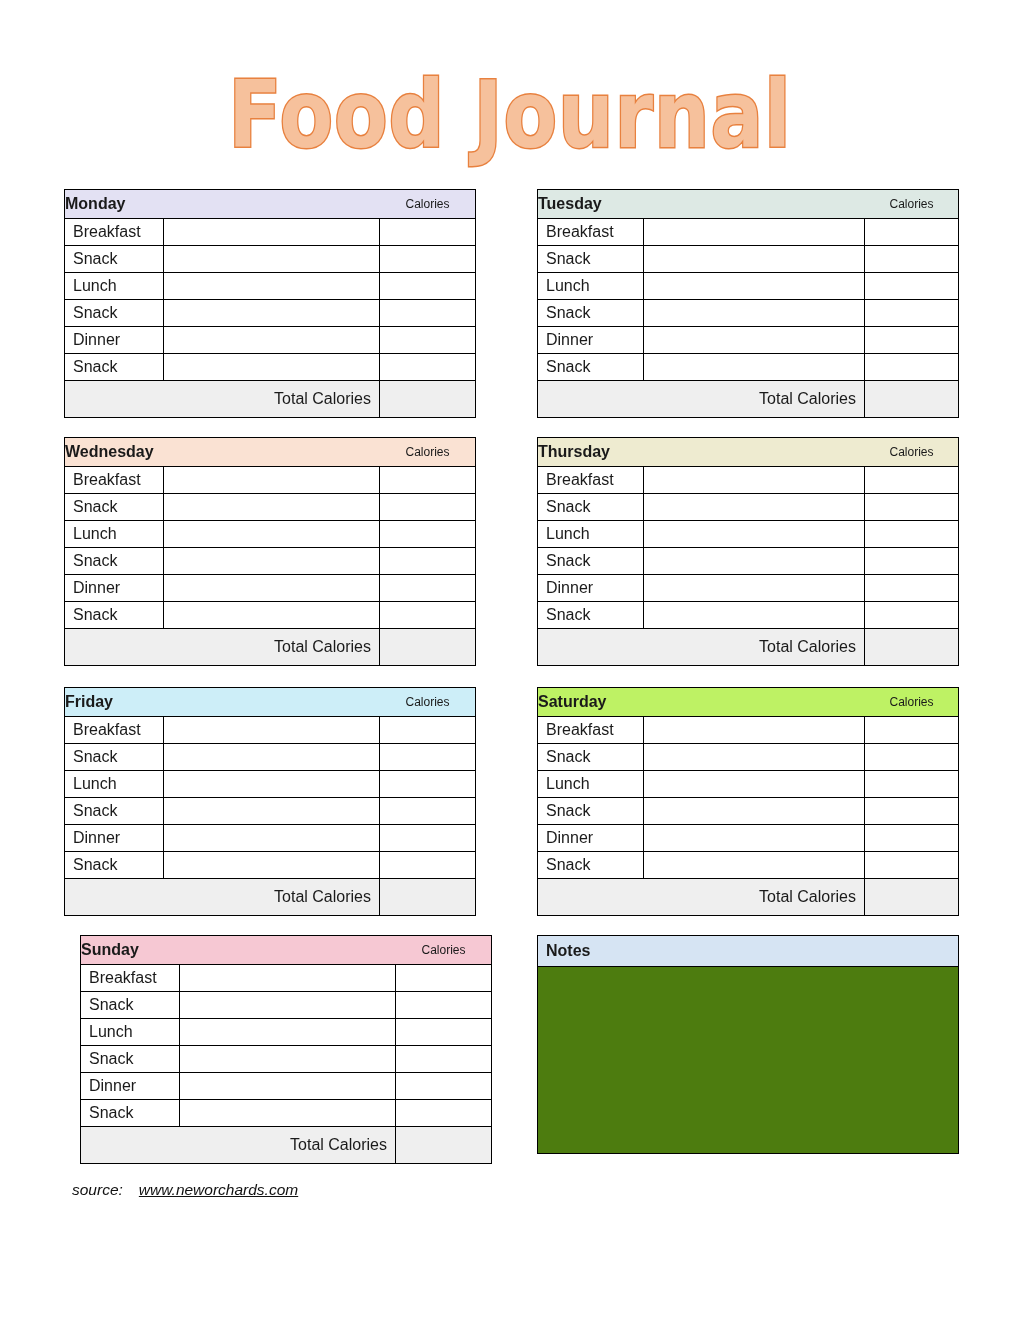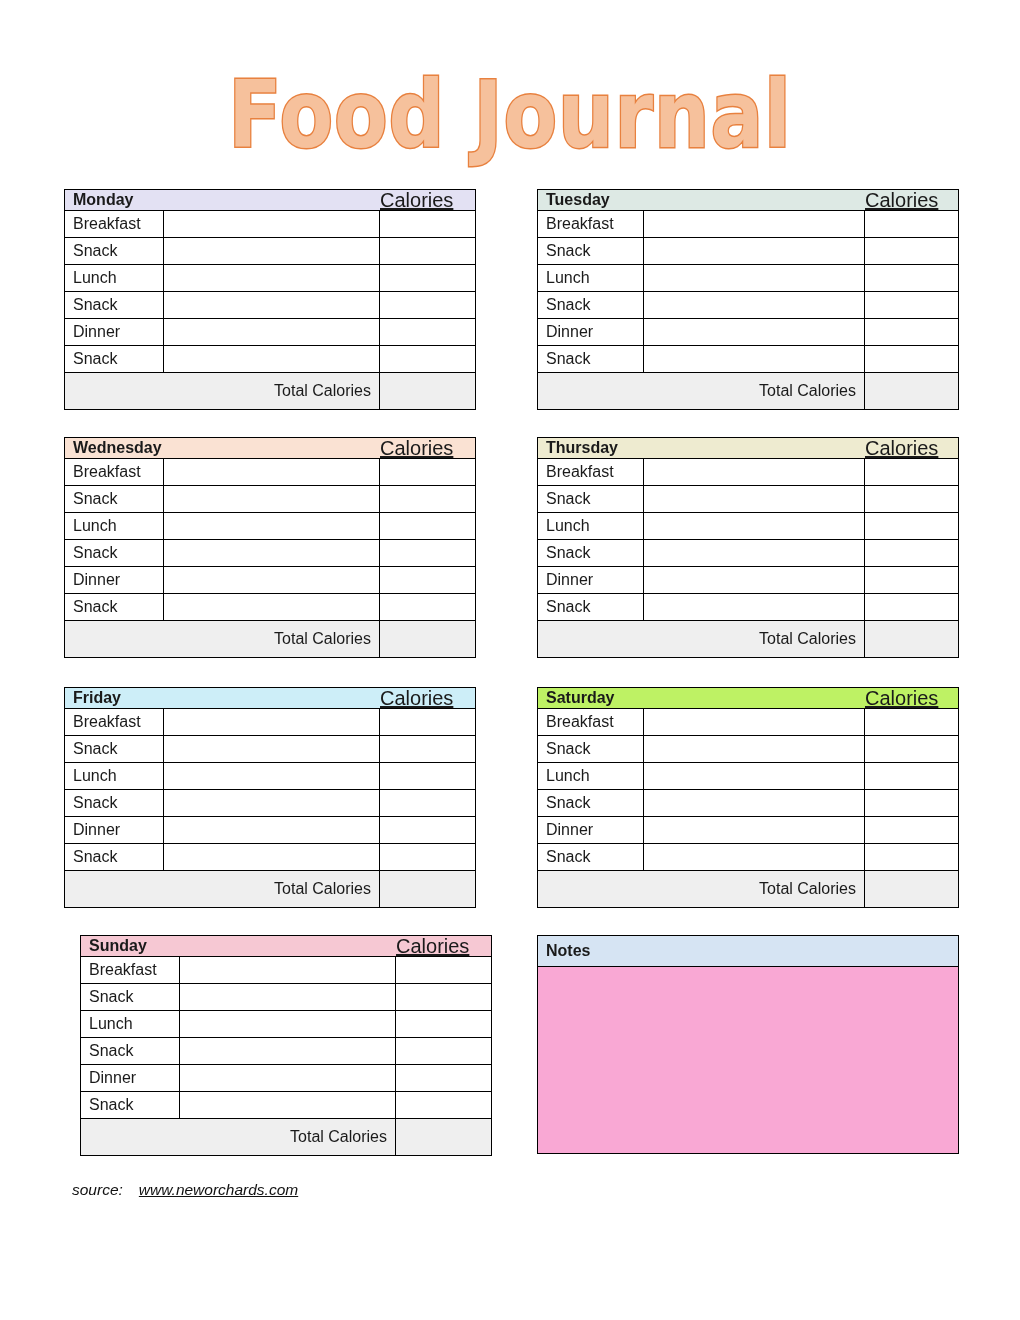--- a/index.html
+++ b/index.html
@@ -34,28 +34,28 @@
     box-sizing: border-box;
   }
   .pos-l { left: 64px;  width: 412px; --label-w: 99px;  --cal-w: 95px; }
   .pos-r { left: 537px; width: 422px; --label-w: 106px; --cal-w: 93px; }
   .row1 { top: 189px; }
   .row2 { top: 437px; }
   .row3 { top: 687px; }
   .row4 { top: 935px; margin-left: 16px; }
 
   .day-header {
-    height: 21px;
+    height: 29px;
     display: flex; align-items: center; justify-content: space-between;
     border-bottom: 1px solid #000;
     box-sizing: border-box;
-    padding-left: 8px;
+    padding-left: 0;
   }
   .day-name { font-weight: 700; font-size: 16px; }
-  .header-cal { width: var(--cal-w); text-align: left; font-size: 20px; flex: none; text-decoration: underline; }
+  .header-cal { width: var(--cal-w); text-align: center; font-size: 12px; flex: none; }
 
   .meal-row {
     display: flex;
     height: 27px;
     border-bottom: 1px solid #000;
     box-sizing: border-box;
   }
   .meal-label {
     width: var(--label-w); flex: none;
     border-right: 1px solid #000;
@@ -78,21 +78,21 @@
   }
   .total-cal { width: var(--cal-w); flex: none; box-sizing: border-box; }
 
   
   .notes {
     position: absolute;
     left: 537px; top: 935px;
     width: 422px; height: 219px;
     border: 1.5px solid #000;
     box-sizing: border-box;
-    background: #f9a8d4;
+    background: #4d7c0f;
     display: flex; flex-direction: column; justify-content: space-between;
   }
   .notes-header {
     height: 31px; flex: none;
     border-bottom: 1px solid #000;
     box-sizing: border-box;
     display: flex; align-items: center;
     padding-left: 8px;
     font-weight: 700; font-size: 16px;
   }

